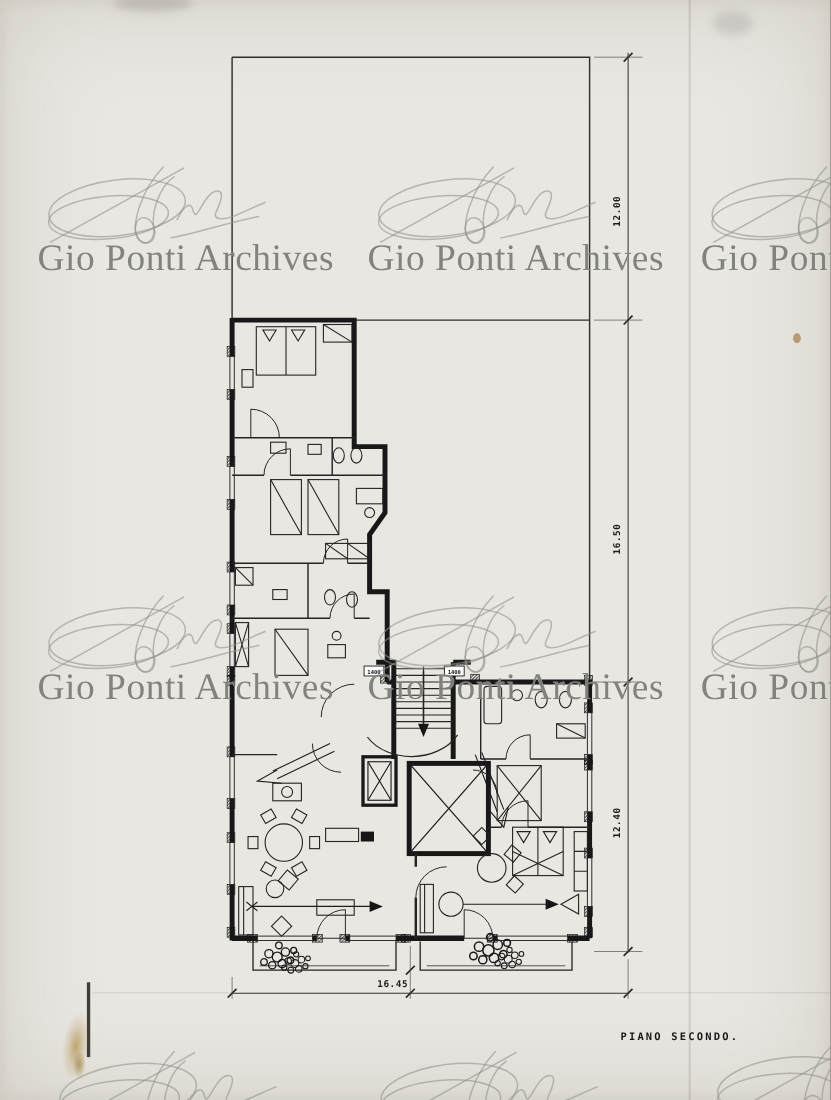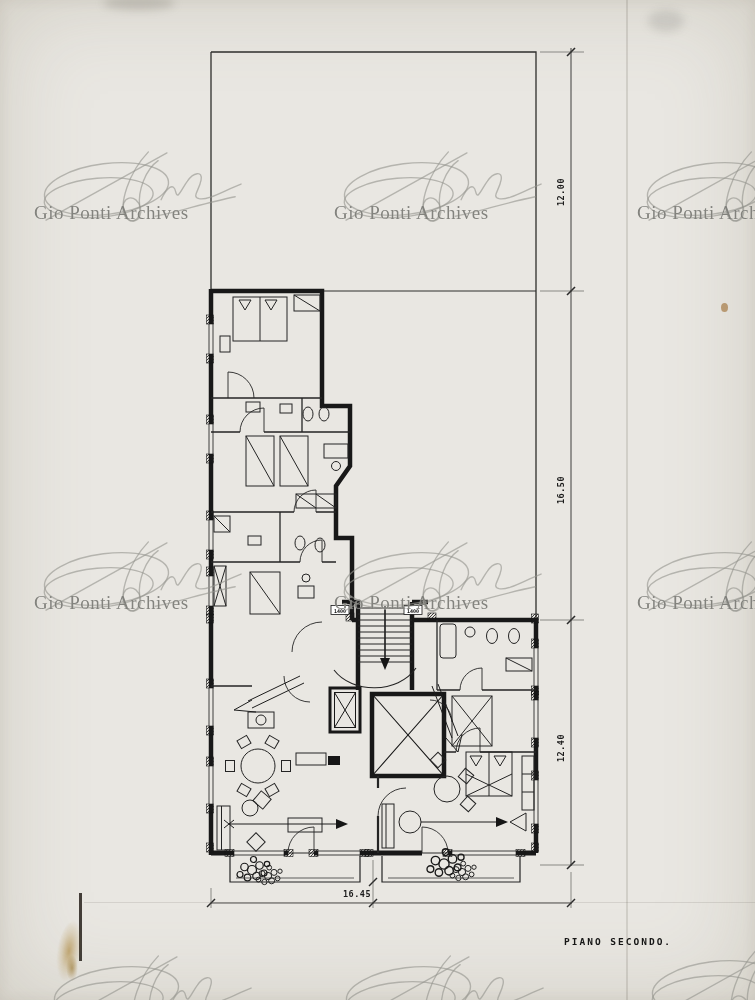--- a/index.html
+++ b/index.html
@@ -10,22 +10,22 @@
     font-family:"Liberation Sans",sans-serif;
   }
   .plan{position:absolute;left:0;top:0;width:755px;height:1000px;}
   .plan .dim{font-family:"DejaVu Sans Mono",monospace;font-size:8.5px;font-weight:700;fill:#1c1c1c;letter-spacing:.5px;}
   .plan .plan-title{font-family:"DejaVu Sans Mono",monospace;font-size:9.5px;font-weight:700;fill:#161616;letter-spacing:2px;}
   .plan .tiny-label{font-family:"DejaVu Sans Mono",monospace;font-size:5px;font-weight:700;fill:#111;}
   
   .wm{position:absolute;width:242px;height:112px;pointer-events:none;}
   .wm .flourish{position:absolute;left:-4px;top:0;width:238px;height:78px;}
   .wm .wm-text{
-    position:absolute;left:4px;top:54px;white-space:nowrap;
-    font-family:"Liberation Serif",serif;font-size:19px;font-weight:400;
+    position:absolute;left:4px;top:68px;white-space:nowrap;
+    font-family:"Liberation Serif",serif;font-size:34px;font-weight:400;
     color:rgba(124,124,119,.95);letter-spacing:.5px;
     text-shadow:0 0 1px rgba(255,255,255,.55);
   }
   
   .fold-right{position:absolute;left:626px;top:0;width:2px;height:1000px;background:rgba(85,80,70,.16);}
   .crease-bottom{position:absolute;left:84px;top:902px;width:671px;height:1px;background:rgba(85,80,70,.14);}
   .mark-line{position:absolute;left:79px;top:893px;width:2.5px;height:68px;background:#2b2620;opacity:.88;}
   .stain{position:absolute;left:57px;top:920px;width:24px;height:62px;border-radius:60% 40% 55% 45%;
     background:radial-gradient(closest-side,rgba(160,115,25,.55),rgba(160,115,25,.18) 60%,rgba(160,115,25,0));
     filter:blur(.6px);transform:rotate(8deg);}

